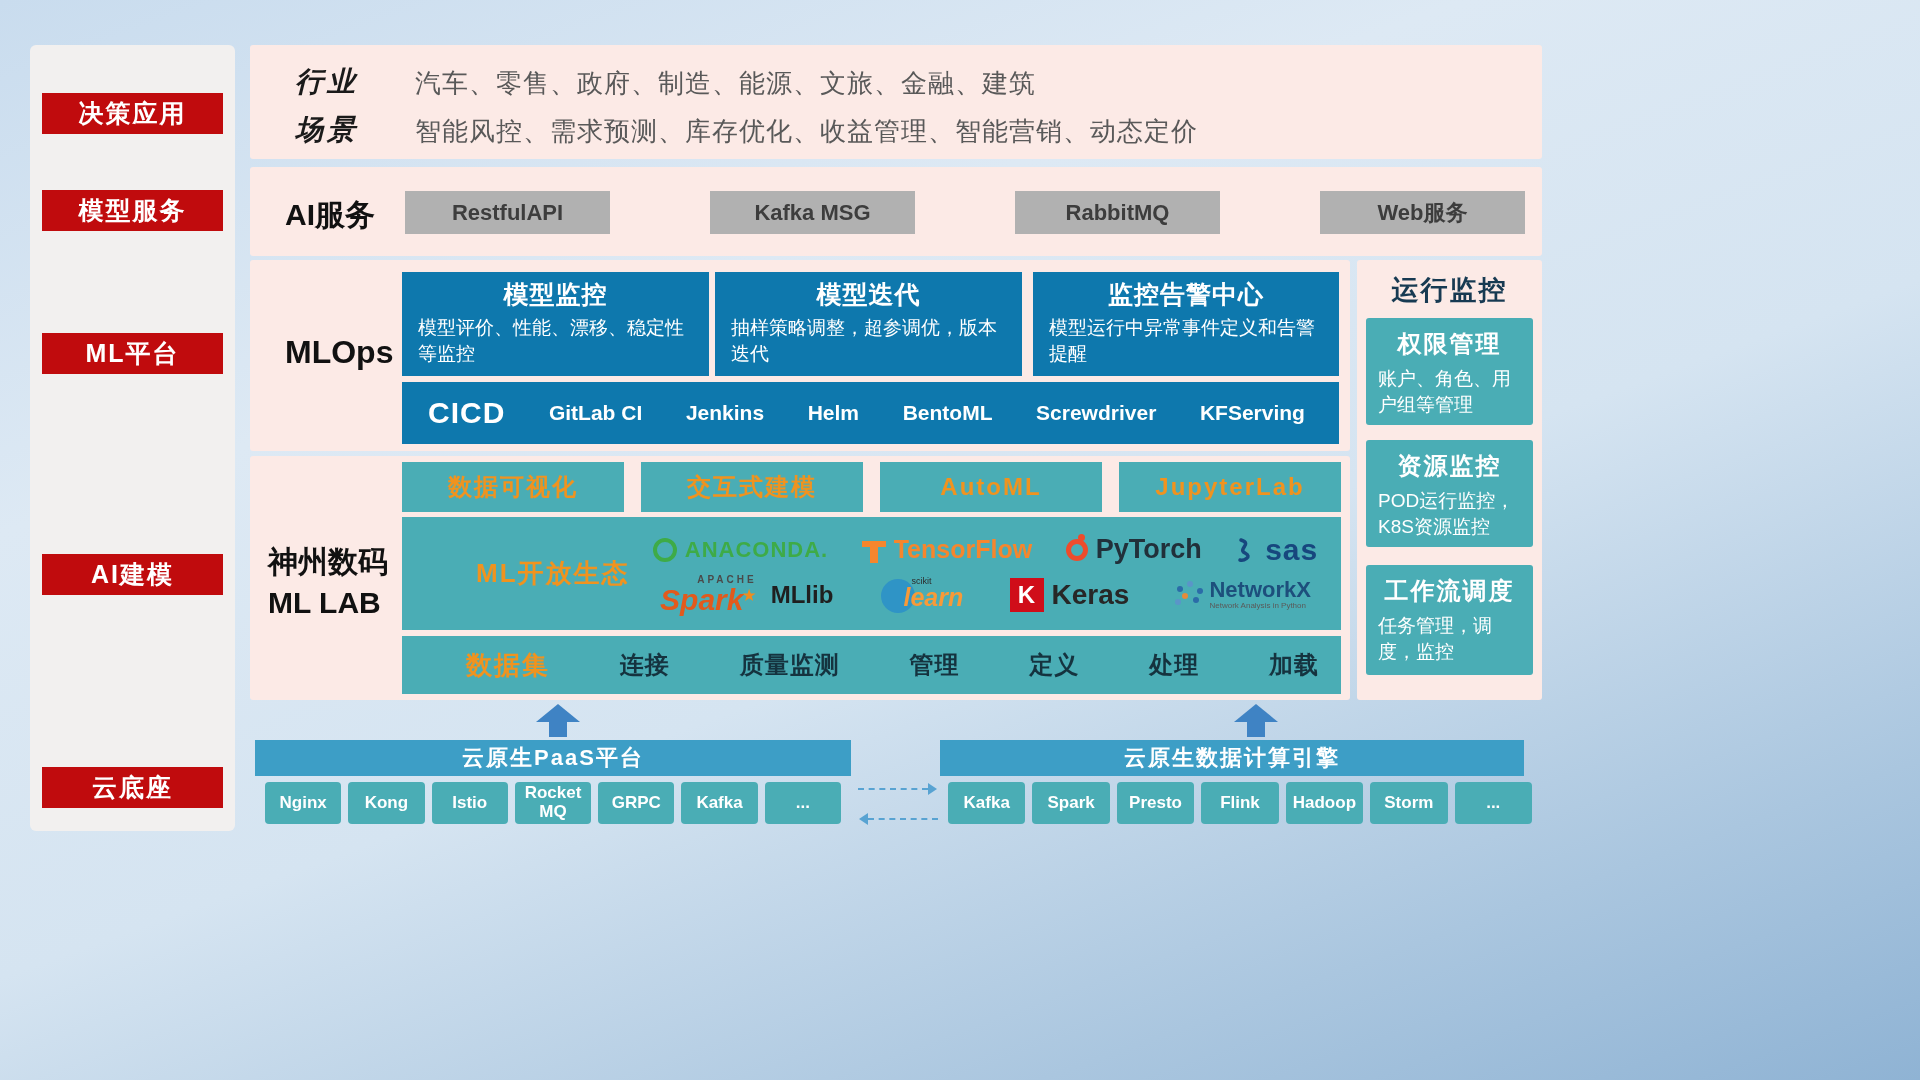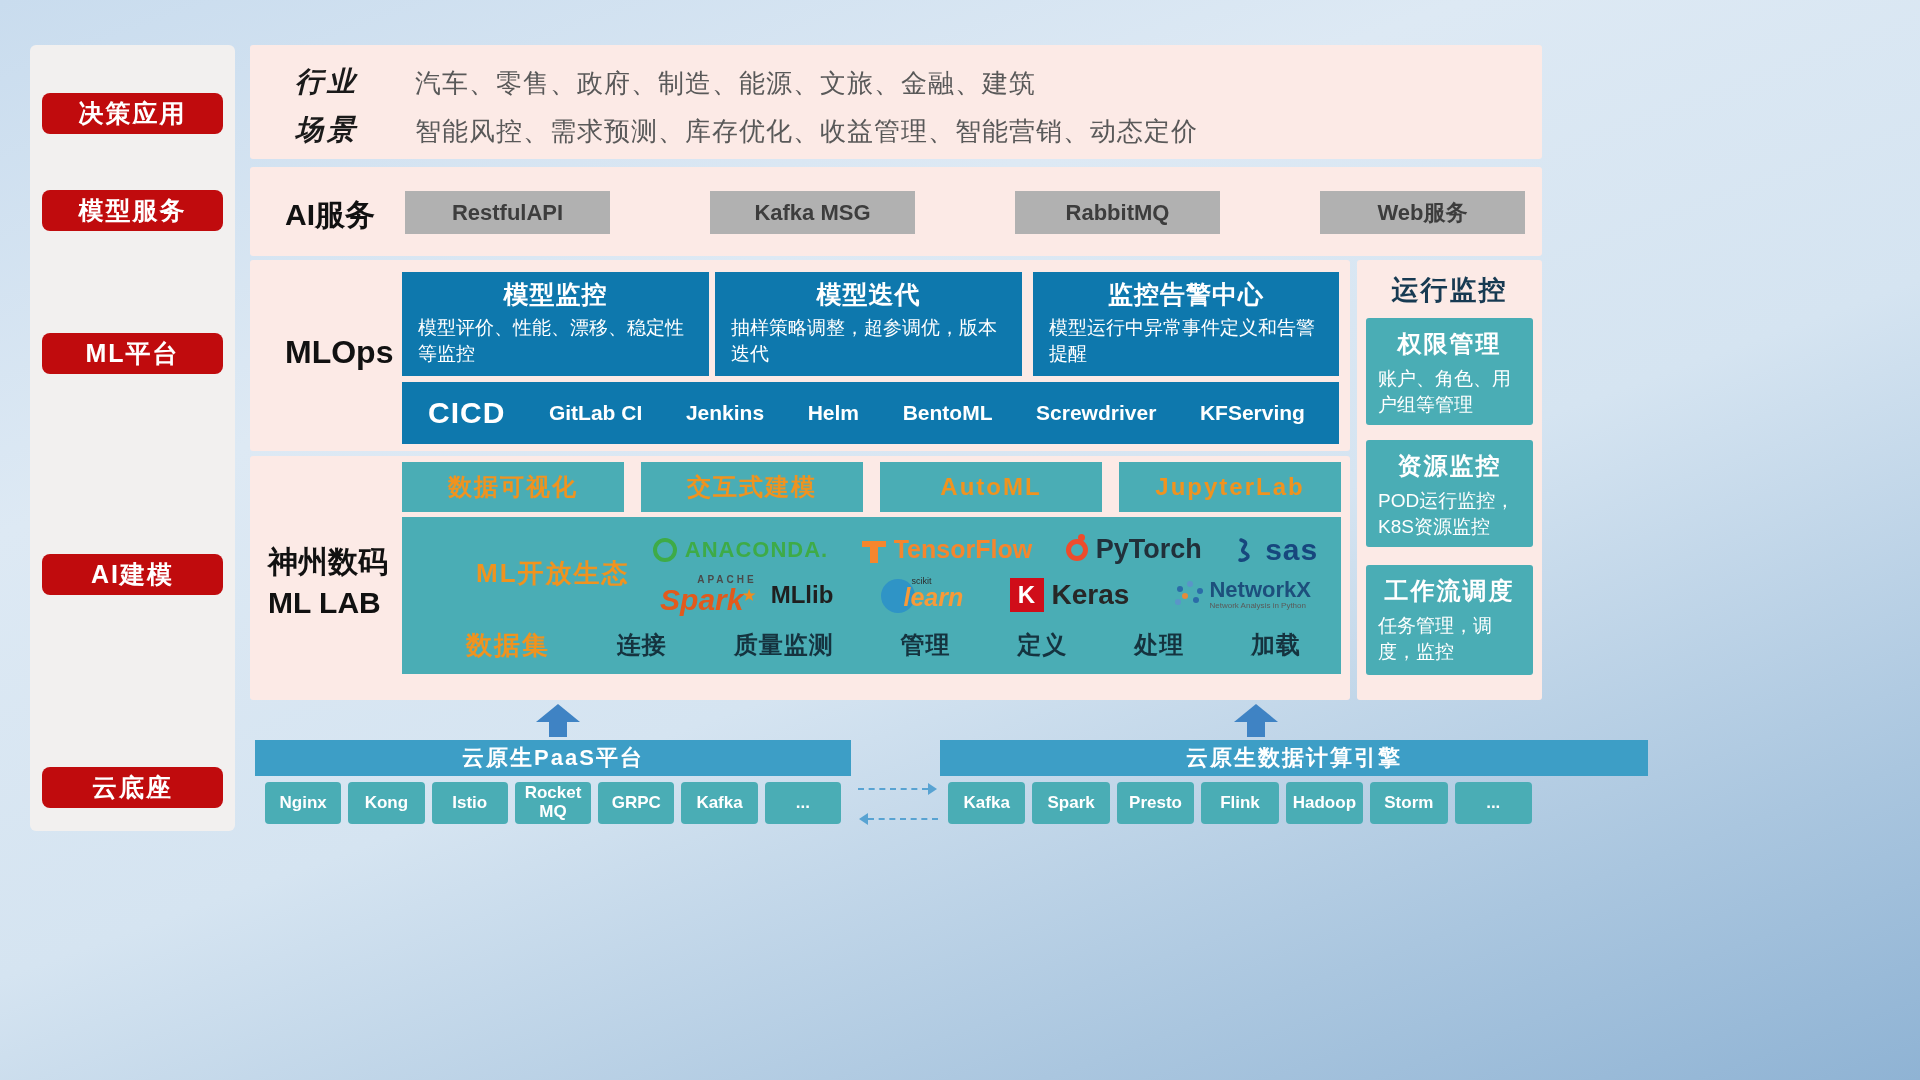--- a/index.html
+++ b/index.html
@@ -7,21 +7,21 @@
   .canvas{
     position:relative; width:1920px; height:1080px; overflow:hidden;
     background:linear-gradient(160deg,#c9dcee 0%,#dde9f4 30%,#d5e4f1 55%,#aac6df 82%,#8fb3d4 100%);
   }
   .abs{ position:absolute; }
 
   
   .sidebar{ left:30px; top:45px; width:205px; height:786px; background:#f2f0ef; border-radius:6px; }
   .red-btn{
     position:absolute; left:12px; width:181px; height:41px; background:#c00b0d; color:#fff;
-    font-weight:bold; font-size:25px; letter-spacing:2px; text-align:center; line-height:41px; border-radius:8px;
+    font-weight:bold; font-size:25px; letter-spacing:2px; text-align:center; line-height:41px; border-radius:0;
   }
 
   
   .pink{ background:#fceae6; border-radius:3px; }
   .panel-industry{ left:250px; top:45px; width:1292px; height:114px; }
   .panel-aiservice{ left:250px; top:167px; width:1292px; height:89px; }
   .panel-mlops{ left:250px; top:260px; width:1100px; height:191px; }
   .panel-mllab{ left:250px; top:456px; width:1100px; height:244px; }
   .panel-monitor{ left:1357px; top:260px; width:185px; height:440px; }
 
@@ -51,22 +51,22 @@
     display:flex; align-items:center; justify-content:center; letter-spacing:2px;
   }
   .eco-box{
     position:absolute; left:152px; top:61px; width:939px; height:113px; background:#4aadb5;
     display:flex; align-items:center; padding:0 6px 0 26px;
   }
   .eco-label{ width:160px; color:#f0931f; font-weight:bold; font-size:26px; letter-spacing:2px;margin-left:48px; }
   .eco-rows{ flex:1; display:flex; flex-direction:column; justify-content:center; gap:8px; }
   .eco-row{ display:flex; align-items:center; justify-content:space-around; }
   .dataset-row{
-    position:absolute; left:152px; top:160px; width:939px; height:58px; background:#4aadb5;
-    display:flex; align-items:center; padding:0 40px 0 64px; justify-content:space-between;
+    position:absolute; left:152px; top:180px; width:939px; height:58px; background:#4aadb5;
+    display:flex; align-items:center; padding:0 22px 0 64px; justify-content:space-between;
   }
   .ds-label{ color:#f0931f; font-weight:bold; font-size:26px; letter-spacing:2px; }
   .ds-item{ color:#15333f; font-weight:600; font-size:24px; letter-spacing:1px; }
 
   .mon-title{ position:absolute; top:12px; width:100%; text-align:center; font-weight:bold; font-size:27px; color:#173a52; letter-spacing:2px; }
   .mon-card{ position:absolute; left:9px; width:167px; background:#4aadb5; color:#fff; border-radius:3px; }
   .mon-card .mc-title{ text-align:center; font-weight:bold; font-size:24px; padding-top:10px; letter-spacing:2px; }
   .mon-card .mc-desc{ font-size:19px; line-height:1.35; padding:6px 10px 0 12px; }
 
   .mllab-label{ position:absolute; left:18px; top:86px; width:140px; font-weight:bold; font-size:30px; color:#111; line-height:1.35; }
@@ -282,21 +282,21 @@
   <div class="tech-row" style="left:255px; width:596px; padding:0 10px;">
     <div class="tech-btn">Nginx</div>
     <div class="tech-btn">Kong</div>
     <div class="tech-btn">Istio</div>
     <div class="tech-btn">RocketMQ</div>
     <div class="tech-btn">GRPC</div>
     <div class="tech-btn">Kafka</div>
     <div class="tech-btn">...</div>
   </div>
 
-  <div class="banner" style="left:940px; top:740px; width:708px;">云原生数据计算引擎</div>
+  <div class="banner" style="left:940px; top:740px; width:584px;">云原生数据计算引擎</div>
   <div class="tech-row" style="left:940px; width:600px; padding:0 8px;">
     <div class="tech-btn">Kafka</div>
     <div class="tech-btn">Spark</div>
     <div class="tech-btn">Presto</div>
     <div class="tech-btn">Flink</div>
     <div class="tech-btn">Hadoop</div>
     <div class="tech-btn">Storm</div>
     <div class="tech-btn">...</div>
   </div>
 

